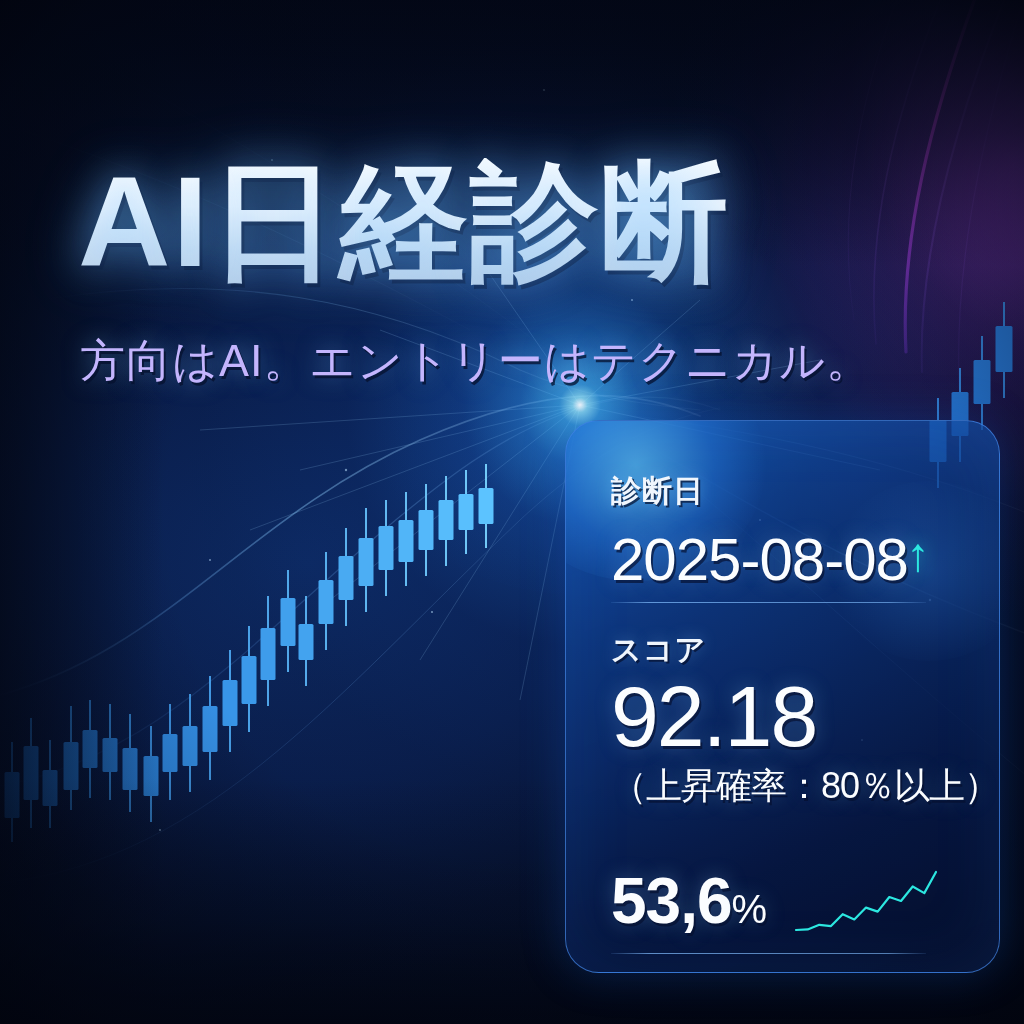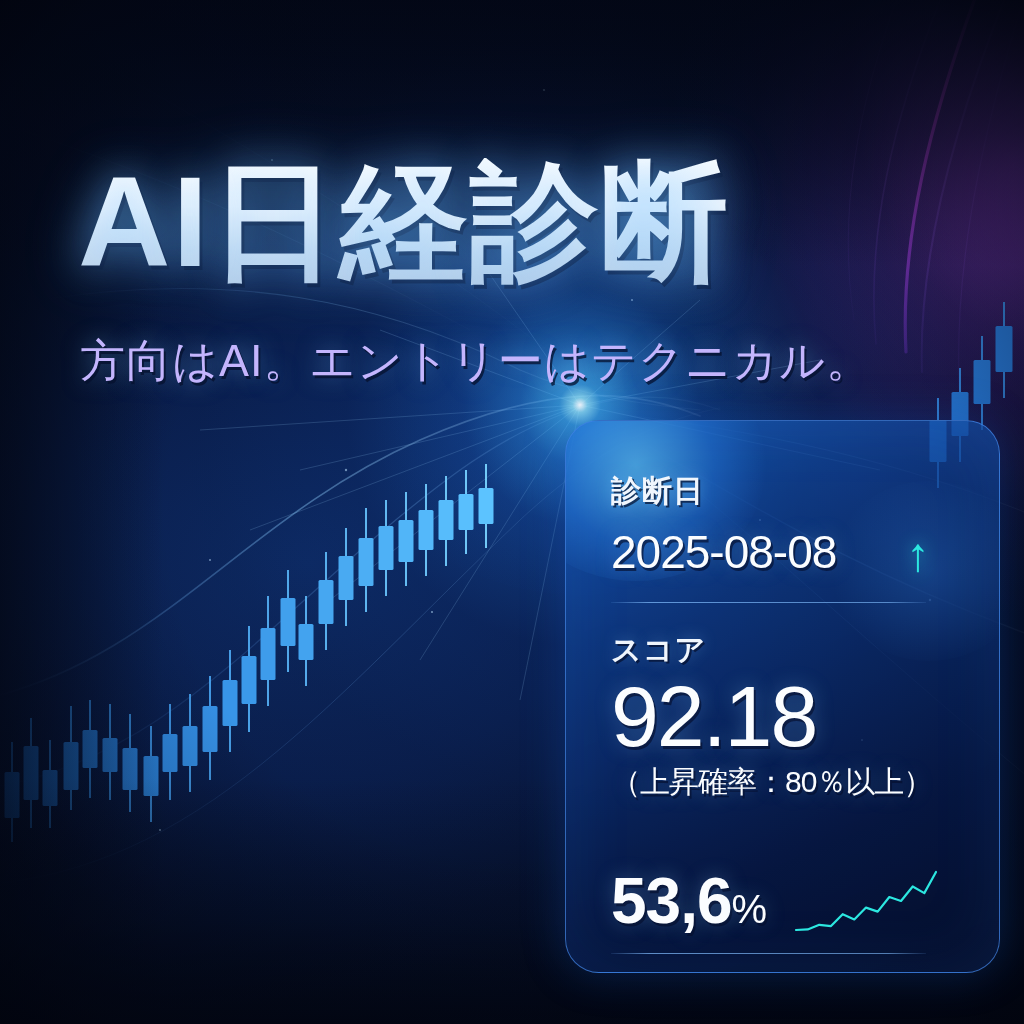--- a/index.html
+++ b/index.html
@@ -56,32 +56,32 @@
   .card-glow2{position:absolute;right:-30px;top:60px;width:200px;height:180px;border-radius:50%;
     background:radial-gradient(circle, rgba(60,150,255,0.22) 0%, rgba(0,0,0,0) 72%);}
   .card-inner{position:absolute;inset:0;padding:0;}
 
   .lbl{position:absolute;font-size:30px;font-weight:700;color:#f0f6fd;letter-spacing:1px;white-space:nowrap;
        text-shadow:2px 2px 0 rgba(4,14,44,0.70), 0 0 16px rgba(120,200,255,0.45);}
   .val{position:absolute;color:#fbfdff;white-space:nowrap;font-weight:400;
        text-shadow:2px 3px 0 rgba(4,14,44,0.65), 0 0 20px rgba(130,200,255,0.35);}
 
   #lbl-date{left:45px;top:50px;}
-  #val-date{left:45px;top:104px;font-size:46px;letter-spacing:-1px;}
+  #val-date{left:45px;top:104px;font-size:60px;letter-spacing:-1px;}
   #date-arrow{position:absolute;left:340px;top:106px;font-size:47px;color:#2ce7e0;font-weight:400;
     text-shadow:0 0 16px rgba(44,231,224,0.75);}
 
   .divider{position:absolute;left:45px;width:315px;height:1.4px;
     background:linear-gradient(90deg, rgba(110,175,255,0.10) 0%, rgba(130,190,255,0.70) 12%, rgba(130,190,255,0.62) 88%, rgba(110,175,255,0.10) 100%);}
   #div1{top:181px;}
   #div2{top:532px;}
 
   #lbl-score{left:45px;top:209px;}
   #val-score{left:45px;top:246px;font-size:86px;font-weight:400;letter-spacing:-2px;}
-  #sub-score{left:45px;top:341px;font-size:30px;font-weight:400;letter-spacing:-1px;}
+  #sub-score{left:45px;top:341px;font-size:36px;font-weight:400;letter-spacing:-1px;}
 
   #lbl-acc{left:45px;top:400px;}
   #val-acc{left:45px;top:443px;font-size:64px;font-weight:700;letter-spacing:-1px;}
   #val-acc .pct{font-size:40px;font-weight:400;letter-spacing:0;}
 
   .spark{position:absolute;left:226px;top:443px;width:148px;height:74px;}
 </style>
 </head>
 <body>
 

